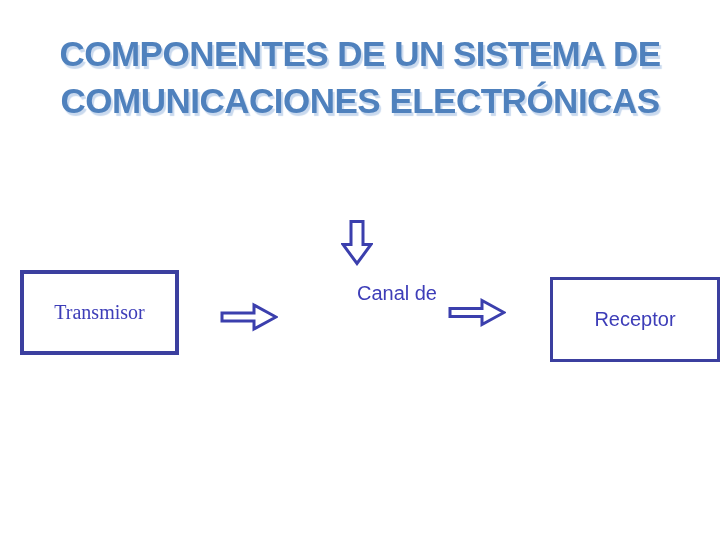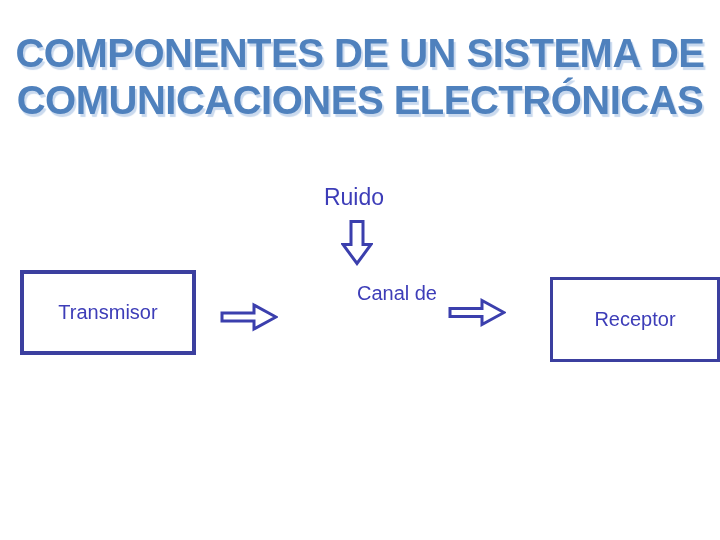--- a/index.html
+++ b/index.html
@@ -21,21 +21,21 @@
     font-family: "Liberation Sans", sans-serif;
   }
   .title {
     position: absolute;
     top: 30px;
     left: 0;
     right: 0;
     text-align: center;
     font-family: "Liberation Sans", sans-serif;
     font-weight: bold;
-    font-size: 40px;
+    font-size: 35px;
     line-height: 47px;
     letter-spacing: -0.5px;
     color: var(--title-blue);
     text-shadow: 2px 3px 1px var(--title-shadow);
   }
   .label {
     position: absolute;
     text-align: center;
     color: var(--diagram-text);
     font-family: "Liberation Sans", sans-serif;
@@ -60,23 +60,24 @@
     background: var(--background);
     display: flex;
     align-items: center;
     justify-content: center;
     color: var(--diagram-text);
     font-size: 20px;
   }
   .transmitter-box {
     left: 20px;
     top: 270px;
-    width: 176px;
+    width: 159px;
     height: 85px;
     border: 4px solid var(--box-border);
+    font-family: Liberation Serif, serif;
   }
   .receiver-box {
     left: 530px;
     top: 277px;
     width: 170px;
     height: 85px;
     border: 3px solid var(--box-border);
     margin-left: 20px;
   }
   .arrow {
@@ -106,21 +107,20 @@
 </head>
 <body>
 
 <div class="slide">
 
   <h1 class="title">
     <span>COMPONENTES DE UN SISTEMA DE</span><br>
     <span>COMUNICACIONES ELECTRÓNICAS</span>
   </h1>
 
-  <div class="label noise-label">Ruido</div>
 
   <div class="arrow arrow-down">
     <svg viewBox="0 0 32 46" xmlns="http://www.w3.org/2000/svg">
       <path d="M10 2 H22 V25 H30 L16 44 L2 25 H10 Z" fill="#ffffff" stroke="currentColor" stroke-width="3" stroke-linejoin="miter"></path>
     </svg>
   </div>
 
   <div class="box transmitter-box">
     <span>Transmisor</span>
   </div>

